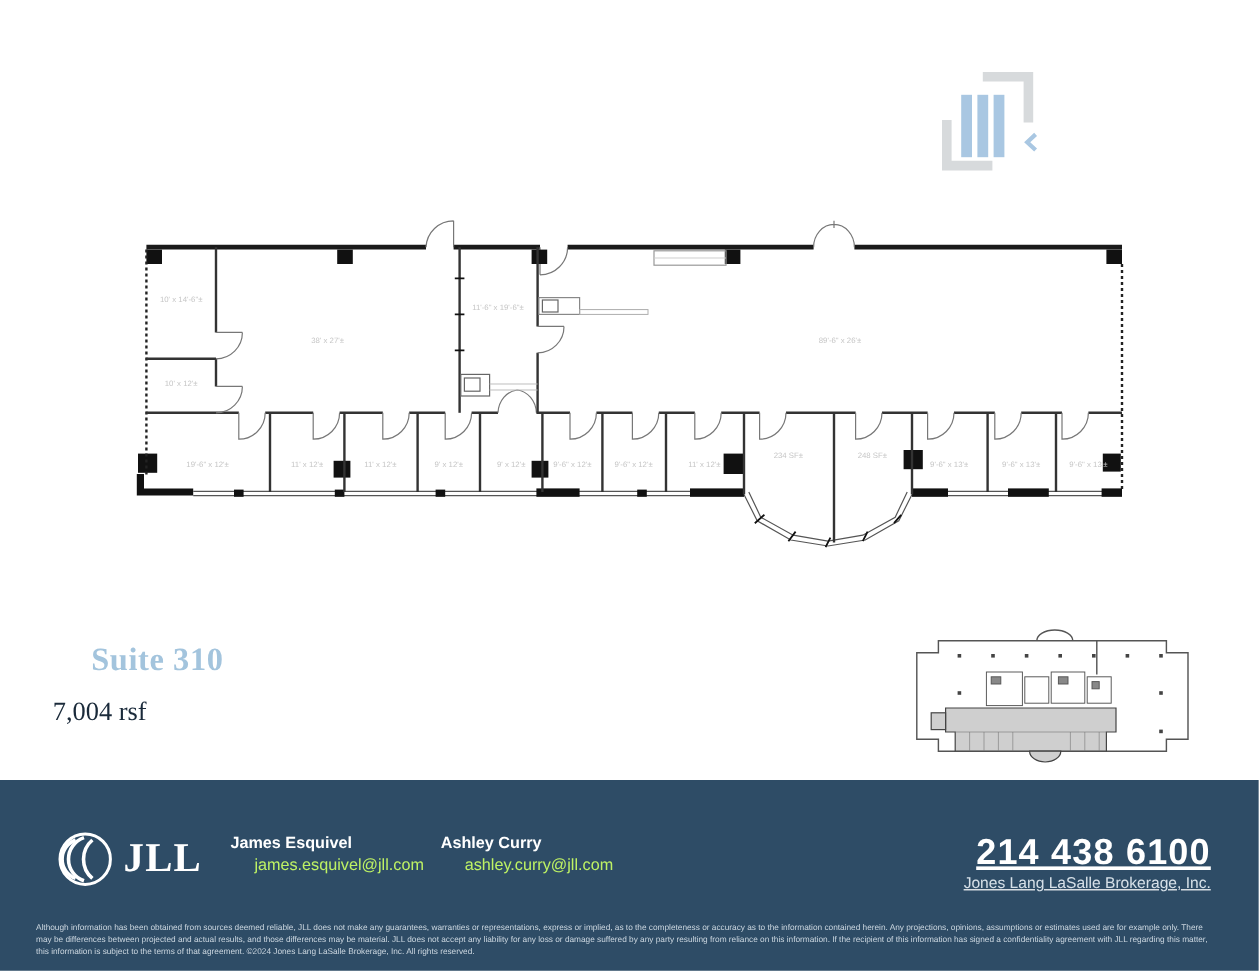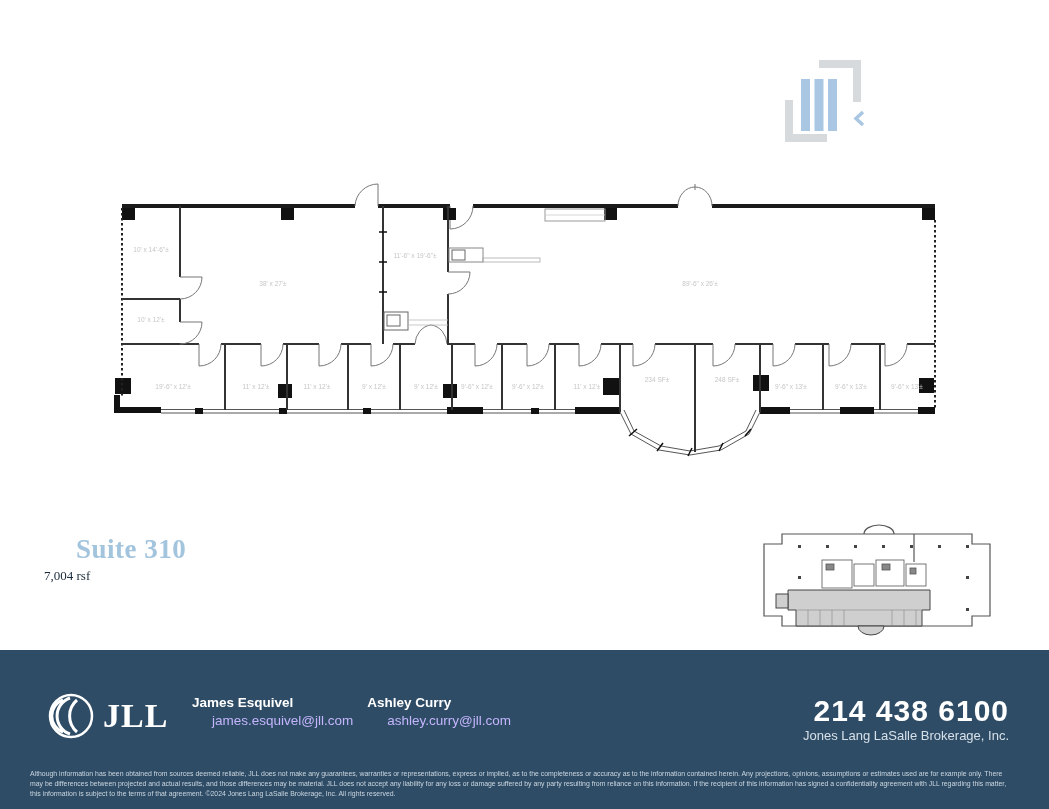--- a/index.html
+++ b/index.html
@@ -8,34 +8,34 @@
 
   
   .brand{position:absolute;top:46px;left:781px;display:flex;align-items:flex-start;}
   .brand-text{color:#1d3a57;font-weight:bold;font-size:27px;letter-spacing:10px;
               line-height:1.25;font-family:"Liberation Sans",sans-serif;}
   .brand-graphic{margin-left:0px;margin-top:11px;}
 
   
   .suite-block{position:absolute;left:44px;top:534px;font-family:"Liberation Serif",serif;}
   .suite-title{color:#a3c4dd;font-size:27px;font-weight:bold;letter-spacing:0.5px;margin-left:32px;}
-  .suite-area{color:#1a2a3a;font-size:13px;margin-top:3px;}
+  .suite-area{color:#1a2a3a;font-size:22px;margin-top:15px;}
 
   .plan{position:absolute;left:113px;top:182px;}
   .keyplan{position:absolute;left:752px;top:520px;}
 
   
   .footer{position:absolute;left:0;top:650px;width:1049px;height:164px;background:#2e4c66;color:#fff;}
   .footer-row{position:absolute;left:45px;top:44px;display:flex;align-items:flex-start;}
   .jll-logo{display:flex;align-items:center;margin-right:12px;width:135px;margin-top:-4px;}
   .jll-word{font-family:"Liberation Serif",serif;font-weight:bold;font-size:34px;margin-left:6px;letter-spacing:1px;}
   .contact{min-width:140px;margin-right:14px;font-size:13.5px;line-height:1.3;}
   .contact .name{font-weight:bold;}
-  .contact .email{color:#c4b5fd;text-decoration:none;display:block;padding-left:20px;}
-  .phone-block{position:absolute;right:40px;top:46px;text-align:right;}
+  .contact .email{color:#bef264;text-decoration:none;display:block;padding-left:20px;}
+  .phone-block{position:absolute;right:40px;top:46px;text-align:right;text-decoration:underline;}
   .phone{font-size:30px;font-weight:bold;letter-spacing:1px;line-height:1;}
   .company{font-size:13px;color:#d6e0e8;margin-top:2px;}
   .disclaimer{position:absolute;left:30px;width:985px;top:119px;font-size:6.9px;
               line-height:1.42;color:#ccd7e0;text-align:left;}
   svg text{font-family:"Liberation Sans",sans-serif;}
   .room-label{fill:#c6c6c6;font-size:6.5px;}
 </style>
 </head>
 <body>
 

